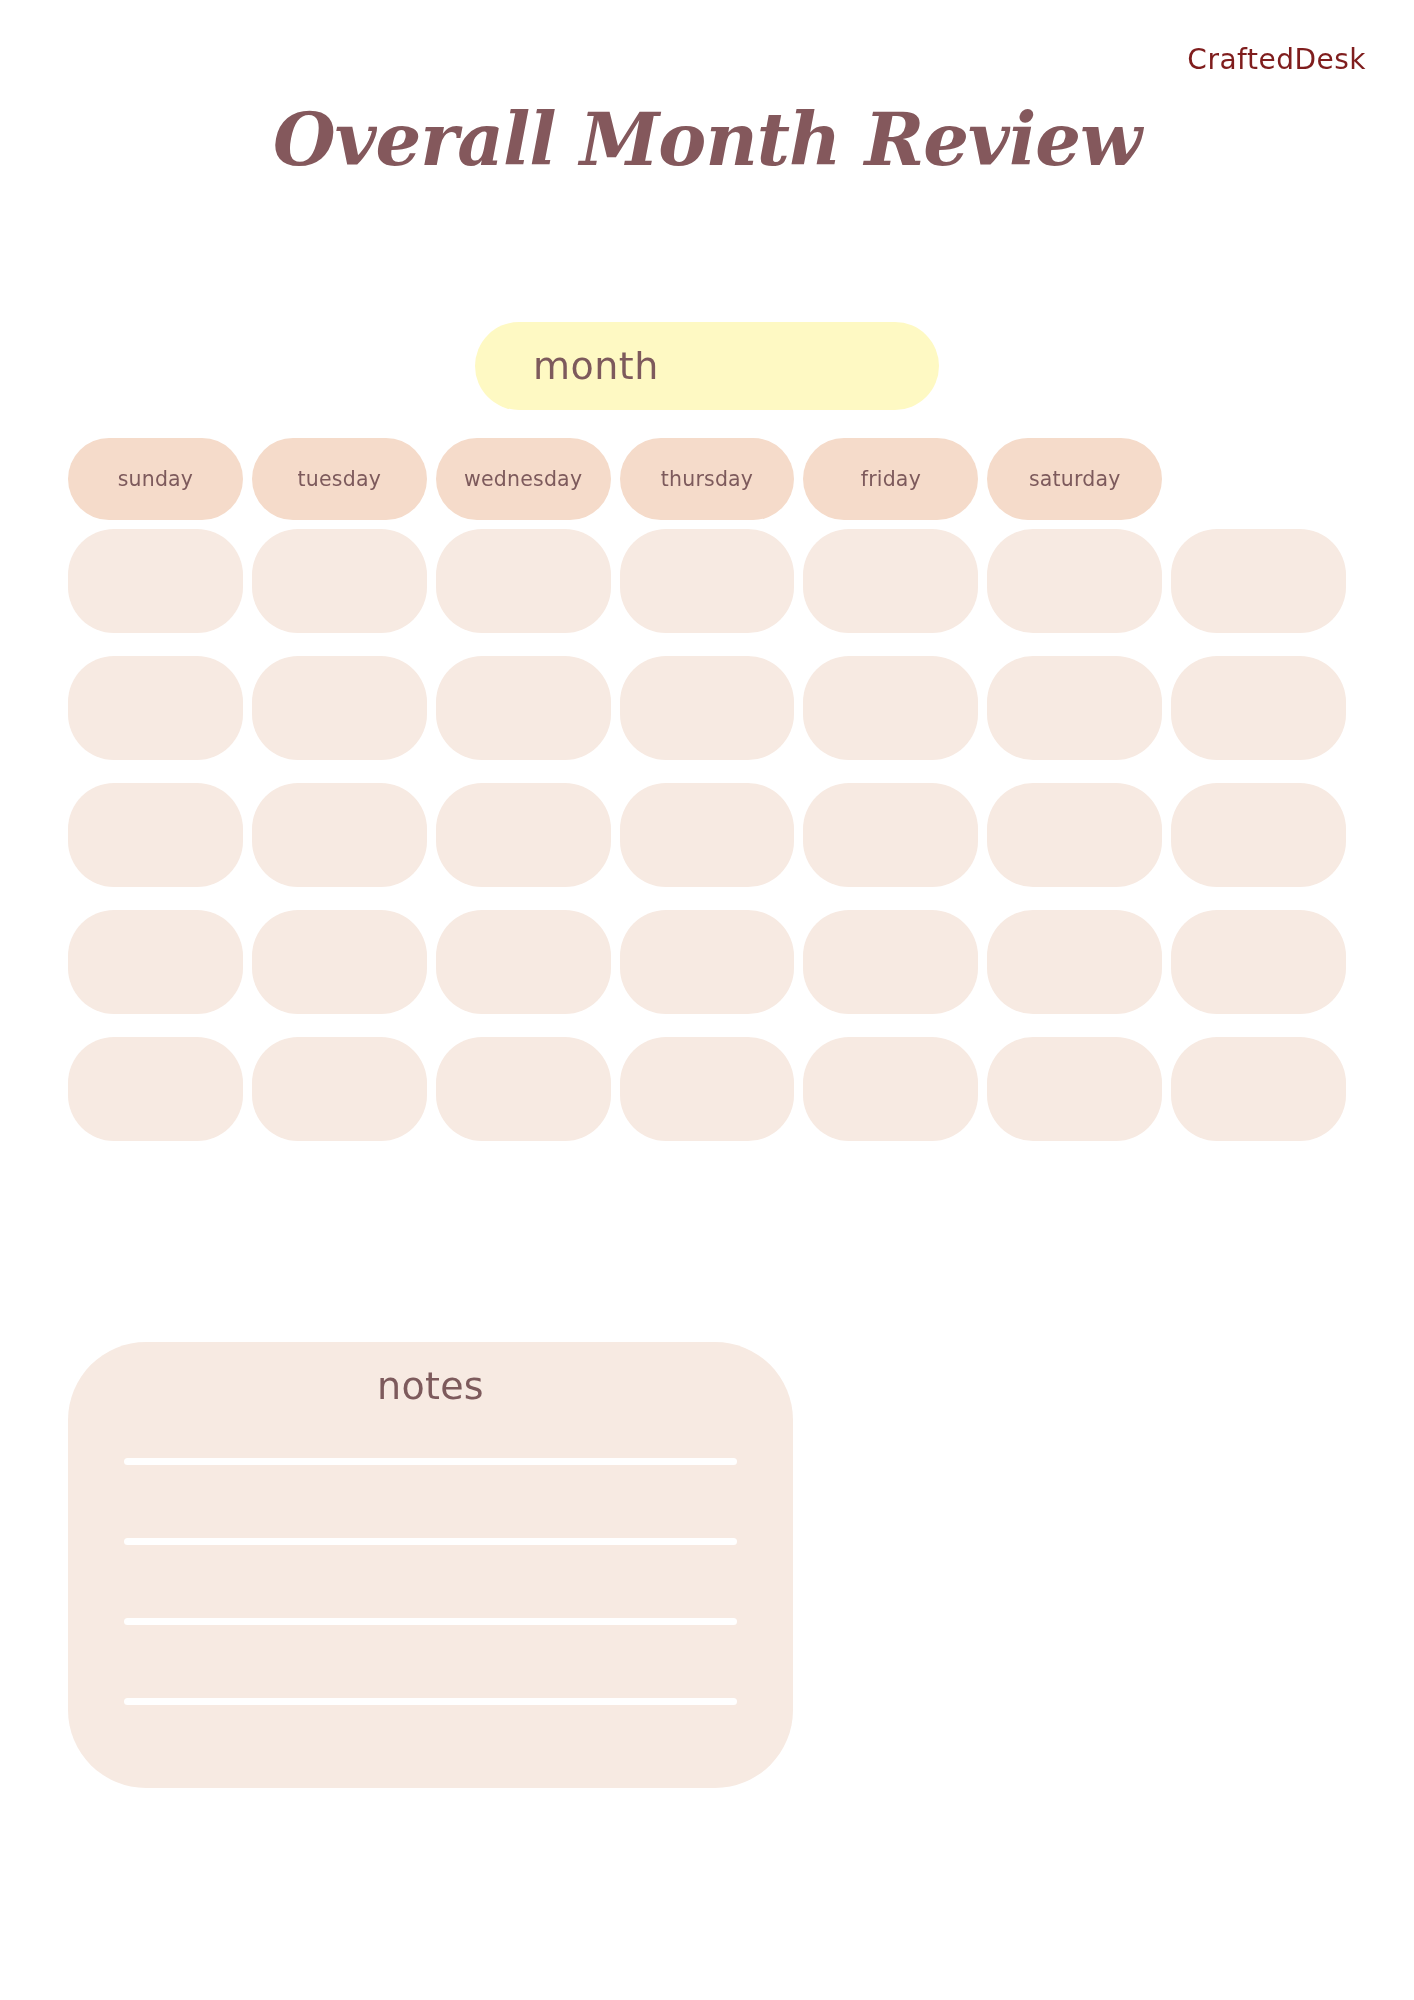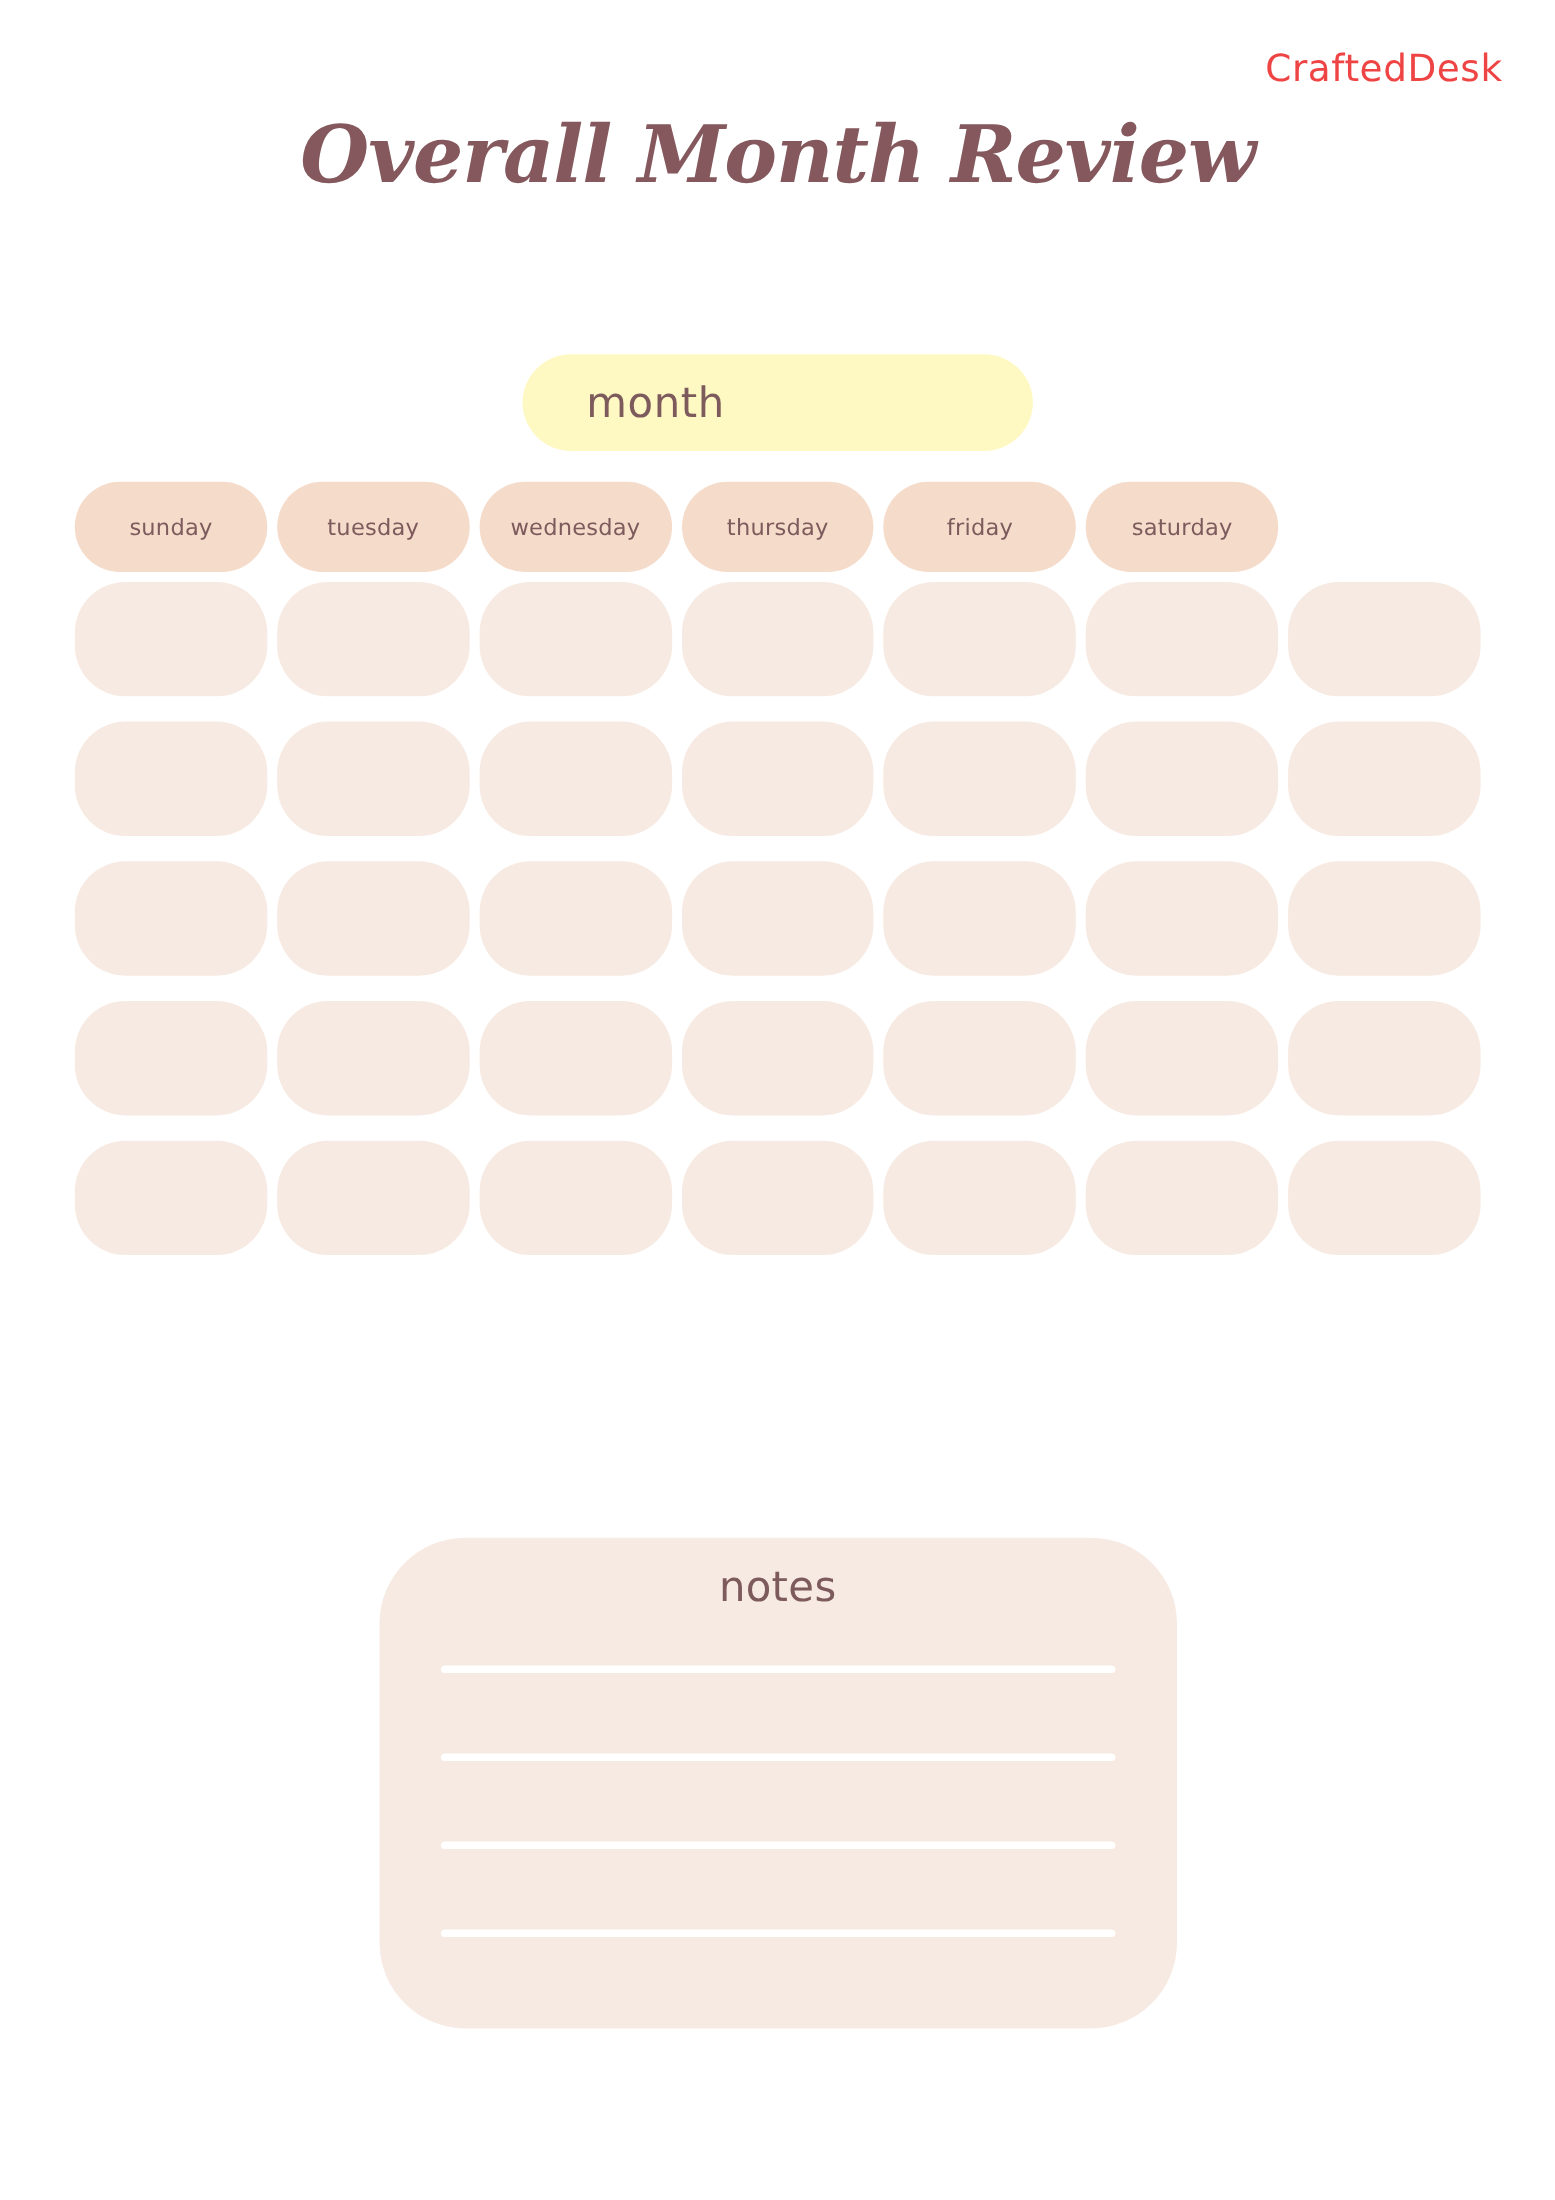--- a/index.html
+++ b/index.html
@@ -22,23 +22,23 @@
     height: 2000px;
     background: #ffffff;
   }
 
   
   .brand {
     position: absolute;
     top: 43px;
     right: 48px;
     font-family: "DejaVu Sans", sans-serif;
-    font-size: 34px;
+    font-size: 28px;
     letter-spacing: 0.5px;
-    color: #ef4444;
+    color: #7f1d1d;
     font-weight: 400;
     white-space: nowrap;
   }
 
   
   .title {
     position: absolute;
     top: 104px;
     left: 50%;
     transform: translateX(-50%);
@@ -116,26 +116,25 @@
 
   .day-cell {
     background: #f7eae2;
     border-radius: 46px;
   }
 
   
   .panels {
     position: absolute;
     left: 68px;
-    top: 1398px;
+    top: 1342px;
     width: 1278px;
     height: 446px;
     display: flex;
     gap: 26px;
-    justify-content: center;
   }
 
   .panel {
     position: relative;
     border-radius: 72px;
     padding-top: 18px;
   }
 
   .panel-notes {
     width: 725px;

